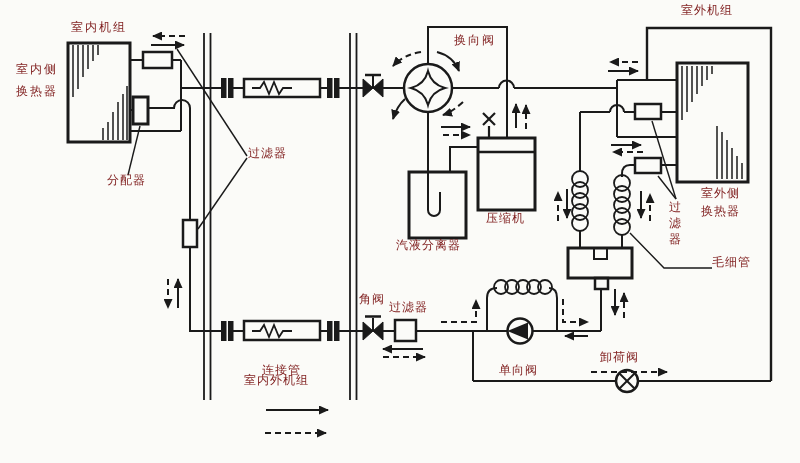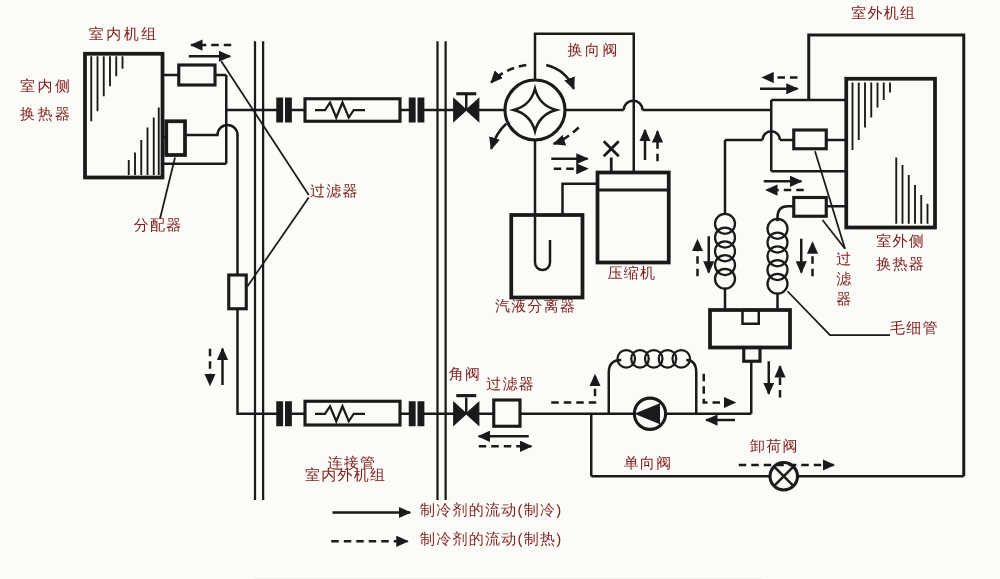--- a/index.html
+++ b/index.html
@@ -268,16 +268,14 @@
 <div class="lbl" style="left:701px;top:187px;text-align:right;">室外侧</div>
 <div class="lbl" style="left:701px;top:205px;">换热器</div>
 <div class="lbl vert" style="left:669px;top:199px;">过滤器</div>
 <div class="lbl" style="left:712px;top:256px;">毛细管</div>
 <div class="lbl" style="left:359px;top:293px;">角阀</div>
 <div class="lbl" style="left:389px;top:301px;">过滤器</div>
 <div class="lbl" style="left:499px;top:344px;margin-top:20px;">单向阀</div>
 <div class="lbl" style="left:600px;top:351px;">卸荷阀</div>
 <div class="lbl" style="left:244px;top:346px;margin-top:28px;">室内外机组</div>
 <div class="lbl" style="left:262px;top:364px;">连接管</div>
-<div class="lbl" style="left:336px;top:402px;">制冷剂的流动(制冷)</div>
-<div class="lbl" style="left:336px;top:425px;">制冷剂的流动(制热)</div>
 
 </div>
 
 </body></html>

